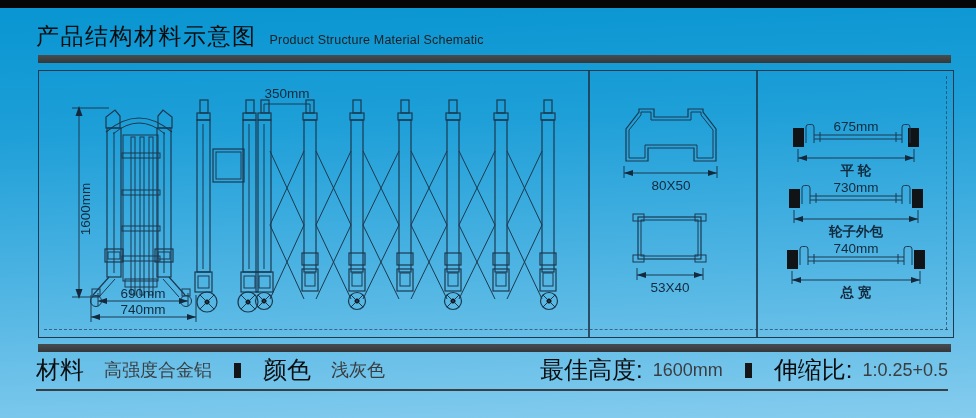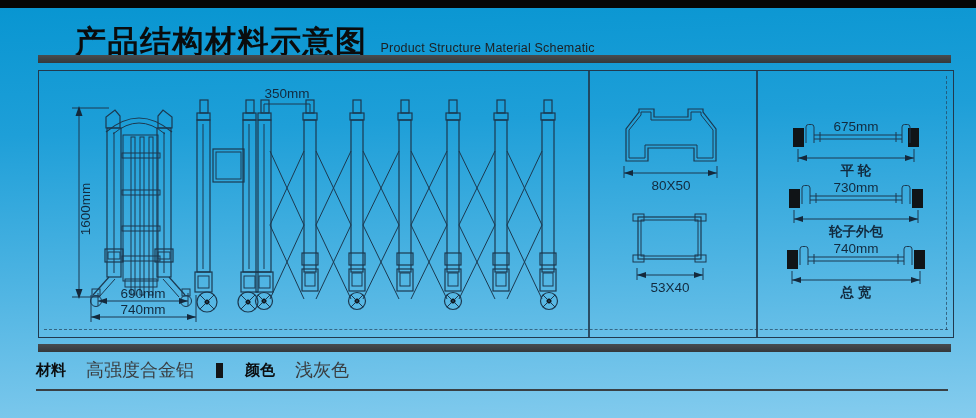--- a/index.html
+++ b/index.html
@@ -1,40 +1,40 @@
 <!DOCTYPE html>
 <html><head>
 <meta charset="utf-8">
 <style>
   html,body{margin:0;padding:0;}
   body{font-family:"Liberation Sans","DejaVu Sans",sans-serif;}
   .stage{position:relative;width:976px;height:418px;overflow:hidden;
          background:linear-gradient(178deg,#0795d1 0%,#1e9fd8 30%,#4cb3e2 62%,#85ccee 100%);}
   .top-strip{position:absolute;left:0;top:0;width:976px;height:8px;background:#060606;}
   .title-row{position:absolute;left:36px;top:21px;display:flex;align-items:baseline;gap:13px;white-space:nowrap;}
-  .title-zh{font-size:31px;font-weight:bold;color:#0a0c0d;letter-spacing:1.5px;margin-left:39px;}
+  .title-zh{font-size:23px;font-weight:normal;color:#0a0c0d;letter-spacing:1.5px;}
   .title-en{font-size:12.5px;color:#1c1f21;letter-spacing:.2px;}
   .bar{position:absolute;left:38px;width:913px;height:8px;background:linear-gradient(#474c50,#34383b);}
   .bar1{top:55px;}
   .bar2{top:344px;}
   .panel{position:absolute;left:38px;top:70px;width:914px;height:266px;border:1.5px solid #21394e;}
   .vdiv{position:absolute;top:0;width:1.5px;height:100%;background:#21394e;opacity:.85;}
   .dash-b{position:absolute;left:5px;right:5px;bottom:7px;border-top:1px dashed #24435c;opacity:.7;}
   .dash-r{position:absolute;top:5px;bottom:7px;right:6px;border-left:1px dashed #24435c;opacity:.7;}
   .panel svg{position:absolute;top:0;}
   .ln{stroke:#1c3950;stroke-width:1.2;fill:none;}
   .lnthin{stroke:#1c3950;stroke-width:1;fill:none;}
   .fillwheel{fill:#101417;stroke:none;}
   .arrow{fill:#14293c;stroke:none;}
   text.dim{font-family:"Liberation Sans","DejaVu Sans",sans-serif;font-size:13.5px;fill:#122a3e;}
   text.dimcn{font-family:"Liberation Sans","DejaVu Sans",sans-serif;font-size:13.5px;font-weight:600;fill:#122a3e;}
   .footer-row{position:absolute;left:0;top:355px;width:976px;height:30px;display:flex;align-items:center;
               justify-content:space-between;padding:0 28px 0 36px;box-sizing:border-box;white-space:nowrap;}
   .fgroup{display:flex;align-items:center;}
-  .flabel{font-size:15px;font-weight:bold;color:#0b0e10;}
+  .flabel{font-size:24px;font-weight:normal;color:#0b0e10;}
   .fvalue{font-size:18px;color:#3a3e41;text-align:center;}
   .sepbar{width:7px;height:15px;background:#131517;margin:0 22px;}
   .gap20{width:20px;} .gap10{width:10px;}
   .rule{position:absolute;left:36px;top:389px;width:912px;height:2px;background:#394045;}
 </style>
 </head>
 <body>
 
 <div class="stage">
 
@@ -323,17 +323,26 @@
   <div class="footer-row">
     <div class="fgroup">
       <span class="flabel">材料</span>
       <span class="gap20"></span>
       <span class="fvalue">高强度合金铝</span>
       <span class="sepbar"></span>
       <span class="flabel">颜色</span>
       <span class="gap20"></span>
       <span class="fvalue">浅灰色</span>
     </div>
+    <div class="fgroup">
+      <span class="flabel">最佳高度:</span>
+      <span class="gap10"></span>
+      <span class="fvalue">1600mm</span>
+      <span class="sepbar"></span>
+      <span class="flabel">伸缩比:</span>
+      <span class="gap10"></span>
+      <span class="fvalue">1:0.25+0.5</span>
+    </div>
   </div>
 
   <div class="rule"></div>
 
 </div>
 
 </body></html>

